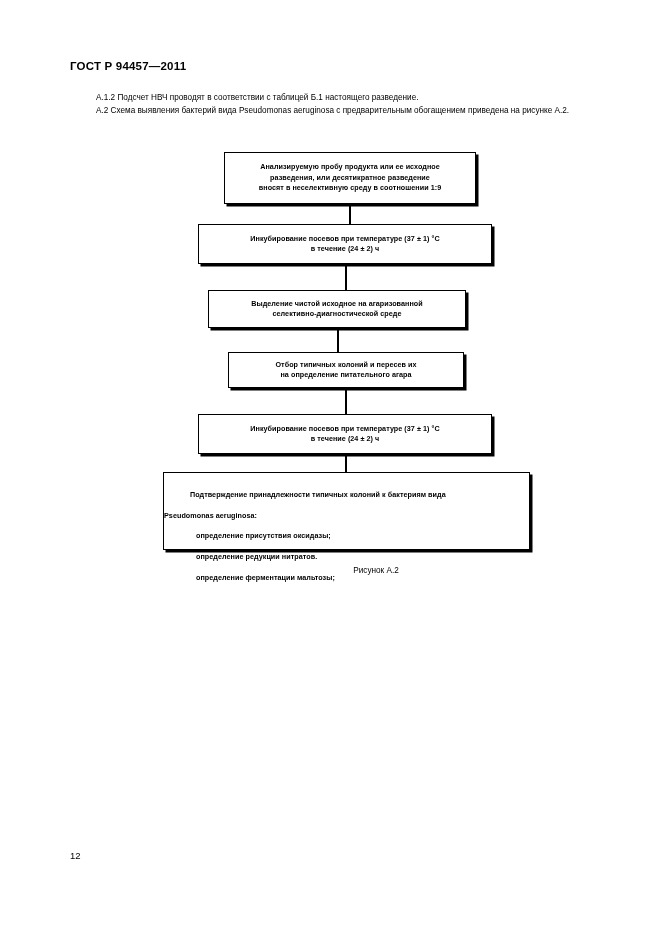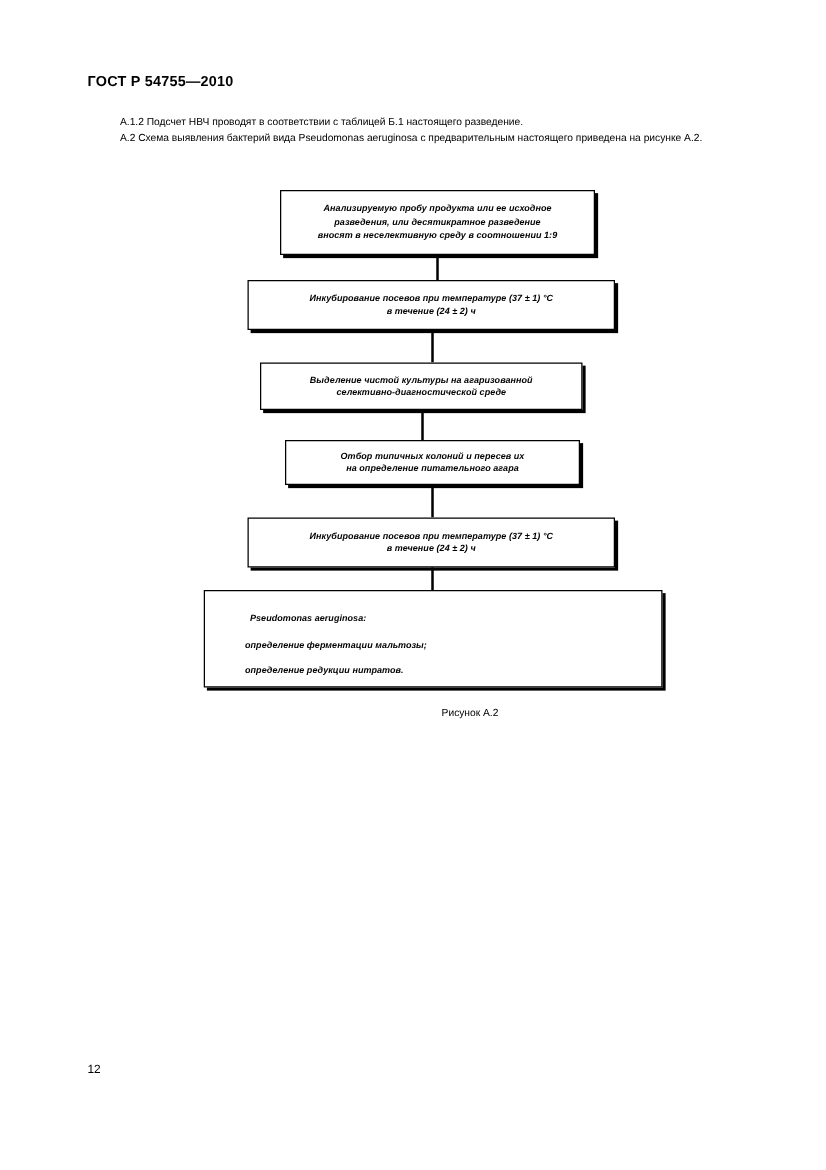--- a/index.html
+++ b/index.html
@@ -50,21 +50,20 @@
   }
 
   
   .flow {
     position: absolute;
     left: 0;
     top: 0;
     width: 661px;
     height: 672px;
     pointer-events: none;
-    font-style: italic;
   }
 
   .fbox {
     position: absolute;
     box-sizing: border-box;
     background: #ffffff;
     border: 1.6px solid #000000;
     box-shadow: 2.5px 2.5px 0 0 #000000;
     display: flex;
     align-items: center;
@@ -90,21 +89,20 @@
     padding: 7px 0 0 0;
     line-height: 10.3px;
   }
   .final-head {
     display: block;
     text-indent: 26px;
   }
   .final-species {
     display: block;
     text-indent: 0;
-    padding-left: 36px;
   }
   .final-item {
     display: block;
     padding-left: 32px;
   }
 
   
   .conn {
     position: absolute;
     width: 1.6px;
@@ -134,46 +132,46 @@
     top: 850px;
     font-size: 9.5px;
     text-align: right;
   }
 </style>
 </head>
 <body>
 
 <div class="page">
 
-  <div class="doc-header">ГОСТ Р 54755—2010</div>
+  <div class="doc-header">ГОСТ Р 94457—2011</div>
 
   <div class="body-text">
     <p>А.1.2  Подсчет НВЧ проводят в соответствии с таблицей Б.1 настоящего разведение.</p>
-    <p>А.2  Схема выявления бактерий вида Pseudomonas aeruginosa с предварительным настоящего приведена на рисунке А.2.</p>
+    <p>А.2  Схема выявления бактерий вида Pseudomonas aeruginosa с предварительным обогащением приведена на рисунке А.2.</p>
   </div>
 
   <div class="flow">
 
     <div class="fbox" style="left:224px; top:152px; width:252px; height:52px;">
       <div class="ftext">Анализируемую пробу продукта или ее исходное
 разведения, или десятикратное разведение
 вносят в неселективную среду в соотношении 1:9</div>
     </div>
 
     <div class="conn" style="left:349px; top:204px; height:20px;"></div>
 
     <div class="fbox" style="left:198px; top:224px; width:294px; height:40px;">
       <div class="ftext">Инкубирование посевов при температуре (37 ± 1) °C
 в течение (24 ± 2) ч</div>
     </div>
 
     <div class="conn" style="left:345px; top:264px; height:26px;"></div>
 
     <div class="fbox" style="left:208px; top:290px; width:258px; height:38px;">
-      <div class="ftext">Выделение чистой культуры на агаризованной
+      <div class="ftext">Выделение чистой исходное на агаризованной
 селективно-диагностической среде</div>
     </div>
 
     <div class="conn" style="left:337px; top:328px; height:24px;"></div>
 
     <div class="fbox" style="left:228px; top:352px; width:236px; height:36px;">
       <div class="ftext">Отбор типичных колоний и пересев их
 на определение питательного агара</div>
     </div>
 
@@ -181,23 +179,25 @@
 
     <div class="fbox" style="left:198px; top:414px; width:294px; height:40px;">
       <div class="ftext">Инкубирование посевов при температуре (37 ± 1) °C
 в течение (24 ± 2) ч</div>
     </div>
 
     <div class="conn" style="left:345px; top:454px; height:18px;"></div>
 
     <div class="fbox final" style="left:163px; top:472px; width:367px; height:78px;">
       <div class="ftext">
+        <span class="final-head">Подтверждение принадлежности типичных колоний к бактериям вида</span>
         <span class="final-species">Pseudomonas aeruginosa:</span>
+        <span class="final-item">определение присутствия оксидазы;</span>
+        <span class="final-item">определение редукции нитратов.</span>
         <span class="final-item">определение ферментации мальтозы;</span>
-        <span class="final-item">определение редукции нитратов.</span>
       </div>
     </div>
 
   </div>
 
   <div class="fig-caption">
     <span class="cap-inner">Рисунок А.2</span>
   </div>
 
   <div class="page-number">12</div>

